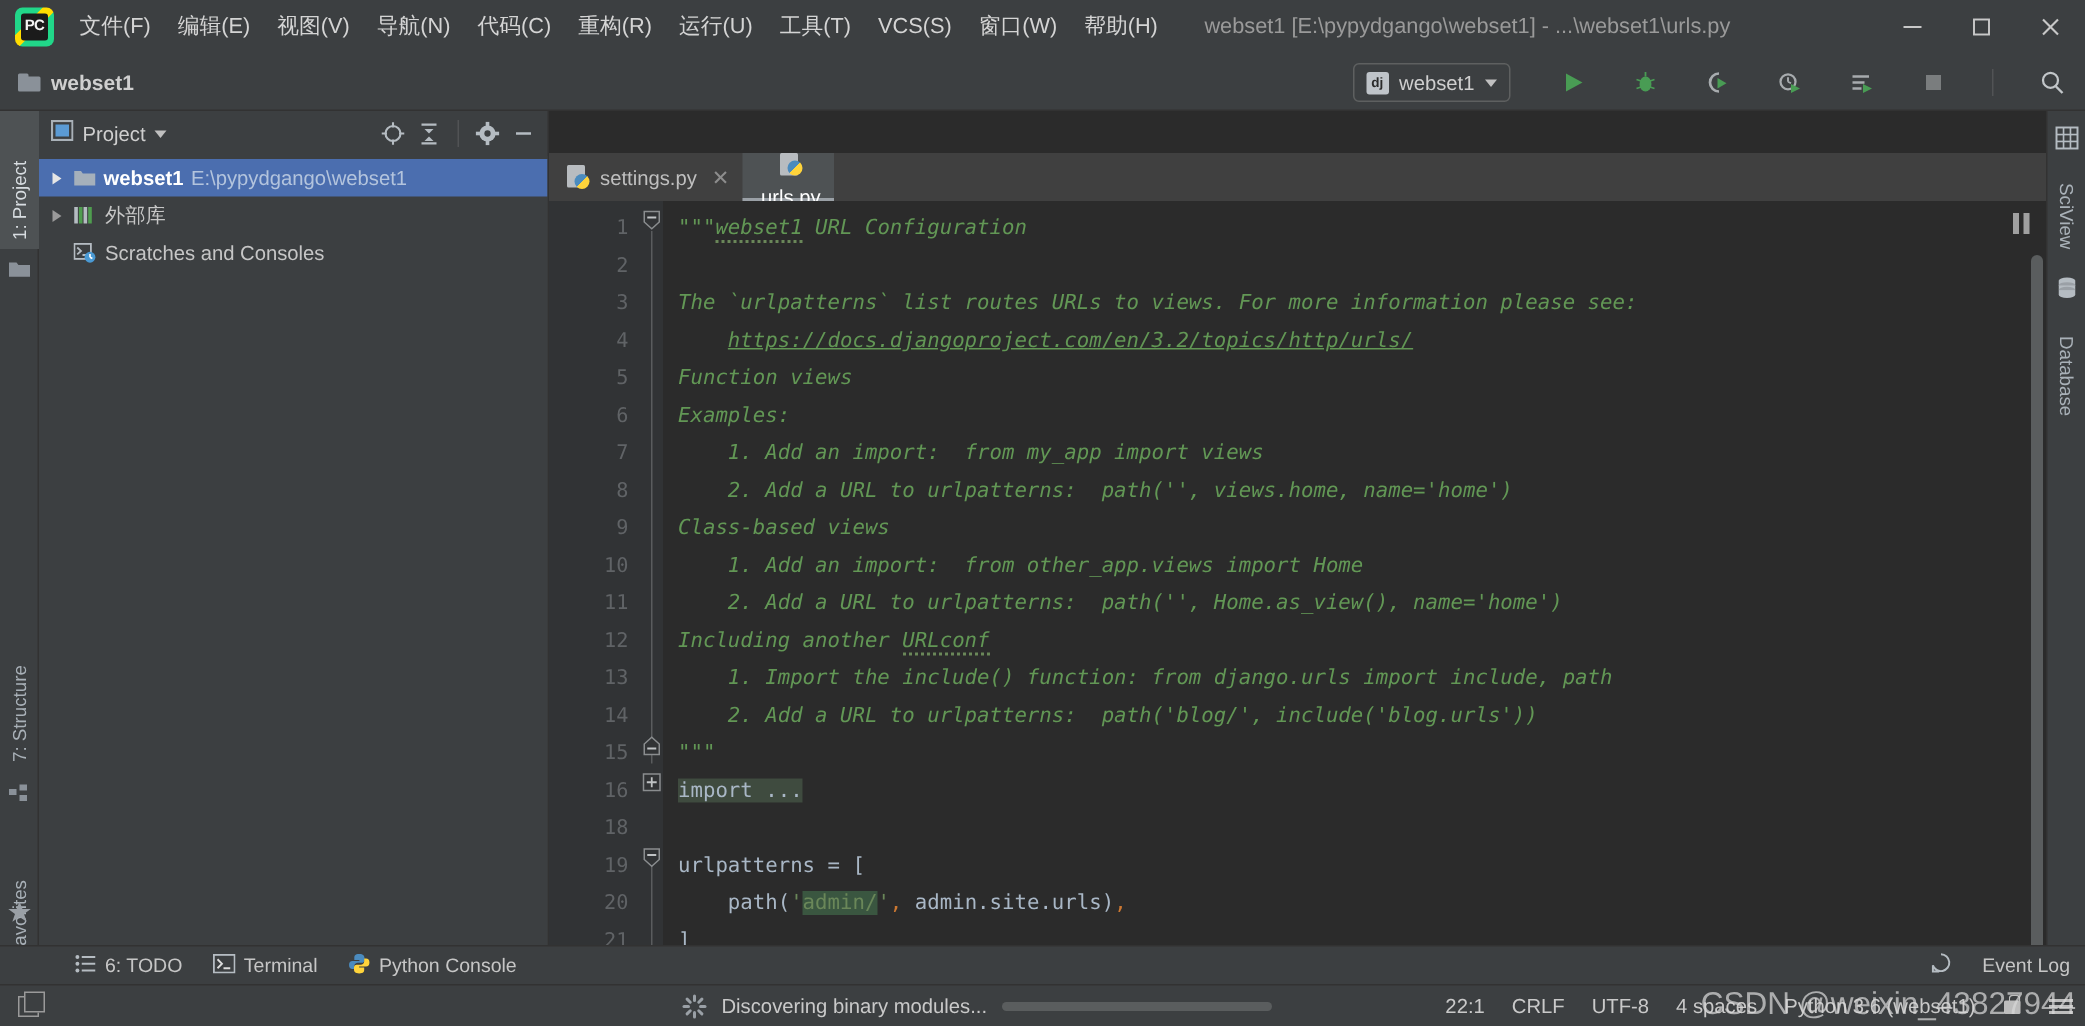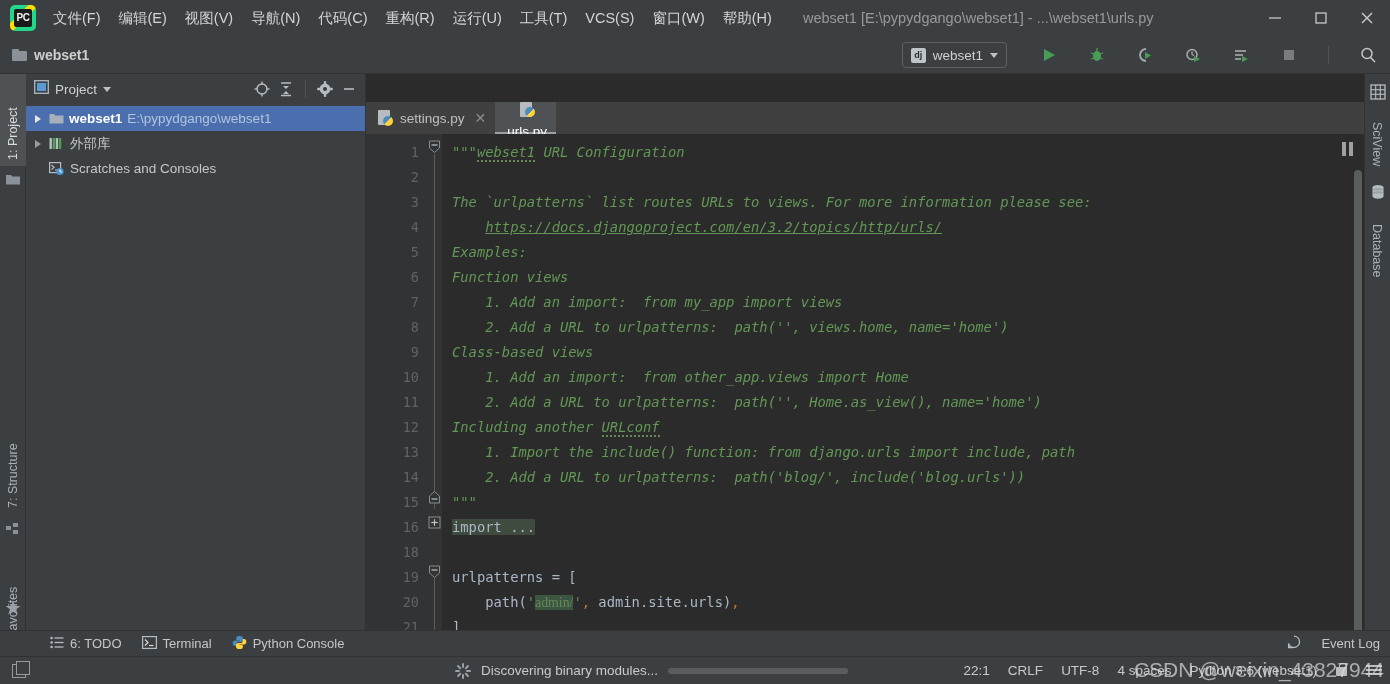--- a/index.html
+++ b/index.html
@@ -104,21 +104,21 @@
     flex:1 1 auto; position:relative; padding-top:6px; overflow:hidden;
     font-family:"DejaVu Sans Mono", monospace; font-size:13.8px;
     background:#2b2b2b; color:#a9b7c6;
   }
   .code .ln { height:25px; line-height:25px; white-space:pre; padding-left:10px; }
   .doc { color:#629755; font-style:italic; }
   .lnk { color:#629755; font-style:italic; text-decoration:underline; }
   .kw { color:#cc7832; }
   .plain { color:#a9b7c6; }
   .str { color:#6a8759; }
-  .sel { background:#3a5640;font-family:Liberation Serif, serif; }
+  .sel { background:#3a5640; }
   .folded { background:#3f4b3f; color:#a9b7c6; }
   .squiggle { border-bottom:2px dotted #6a8759; }
 
   .ed-scroll { width:12px; flex:0 0 12px; background:#2b2b2b; position:relative; }
   .ed-thumb { position:absolute; top:36px; left:2px; width:8px; height:490px; background:#5a5d5e; border-radius:4px; }
   .pause-ico { position:absolute; right:10px; top:8px; width:12px; height:14px; display:flex; gap:3px;}
   .pause-ico span { width:4px; background:#a0a0a0; display:block; }
 
   
   .rstrip { width:26px; flex:0 0 26px; background:#3c3f41; border-left:1px solid #323232; position:relative; }
@@ -135,21 +135,21 @@
   .bb-right { position:absolute; right:10px; display:flex; align-items:center; gap:20px; font-size:13px; color:#c6c6c6; }
 
   
   .statusbar { height:28px; flex:0 0 28px; display:flex; align-items:center; background:#3c3f41; border-top:1px solid #323232; position:relative; }
   .sb-square { width:14px;height:14px;border:1.5px solid #9a9a9a; margin-left:12px; position:relative;}
   .sb-square:after{content:"";position:absolute;left:3px;top:-4px;width:12px;height:12px;border:1.5px solid #9a9a9a;background:#3c3f41;}
   .sb-progress { position:absolute; left:455px; display:flex; align-items:center; gap:10px; font-size:13.5px; color:#c9c9c9; }
   .spinner { width:16px; height:16px; position:relative; }
   .spinner span { position:absolute; left:7px; top:0px; width:2px; height:5px; background:#9aa0a6; border-radius:1px; transform-origin:1px 8px; }
   .pbar { width:180px; height:6px; background:#5a5d5e; border-radius:3px; }
-  .sb-right { position:absolute; right:8px; display:flex; align-items:flex-start; gap:18px; font-size:13.5px; color:#c9c9c9; }
+  .sb-right { position:absolute; right:8px; display:flex; align-items:flex-end; gap:18px; font-size:13.5px; color:#c9c9c9; }
   .lock-ico { width:13px; height:15px; position:relative; }
   .lock-ico:before{content:"";position:absolute;left:1px;top:4px;width:11px;height:9px;background:#bdbdbd;border-radius:1px;}
   .lock-ico:after{content:"";position:absolute;left:3.5px;top:0px;width:6px;height:7px;border:1.6px solid #bdbdbd;border-bottom:none;border-radius:3px 3px 0 0;}
   .ind-ico { width:16px;height:14px; position:relative;}
   .ind-ico span{position:absolute;left:0;width:16px;height:1.6px;background:#bdbdbd;}
 
   .watermark {
     position:absolute; right:6px; bottom:2px; font-size:21px; color:#d8d8d8; opacity:.72;
     font-family:"Liberation Sans",sans-serif; white-space:nowrap; pointer-events:none;
   }
@@ -464,22 +464,22 @@
                 <line x1="3.5" y1="9" x2="9.5" y2="9" stroke="#c0c3c5" stroke-width="1.2"></line>
               </svg>
           </div>
         </div>
 
         <div class="code">
           <div class="ln"><span class="doc">"""</span><span class="doc squiggle">webset1</span><span class="doc"> URL Configuration</span></div>
           <div class="ln">&nbsp;</div>
           <div class="ln doc">The `urlpatterns` list routes URLs to views. For more information please see:</div>
           <div class="ln">    <span class="lnk">https://docs.djangoproject.com/en/3.2/topics/http/urls/</span></div>
+          <div class="ln doc">Function views</div>
           <div class="ln doc">Examples:</div>
-          <div class="ln doc">Function views</div>
           <div class="ln doc">    1. Add an import:  from my_app import views</div>
           <div class="ln doc">    2. Add a URL to urlpatterns:  path('', views.home, name='home')</div>
           <div class="ln doc">Class-based views</div>
           <div class="ln doc">    1. Add an import:  from other_app.views import Home</div>
           <div class="ln doc">    2. Add a URL to urlpatterns:  path('', Home.as_view(), name='home')</div>
           <div class="ln"><span class="doc">Including another </span><span class="doc squiggle">URLconf</span></div>
           <div class="ln doc">    1. Import the include() function: from django.urls import include, path</div>
           <div class="ln doc">    2. Add a URL to urlpatterns:  path('blog/', include('blog.urls'))</div>
           <div class="ln doc">"""</div>
           <div class="ln"><span class="folded">import ...</span></div>

